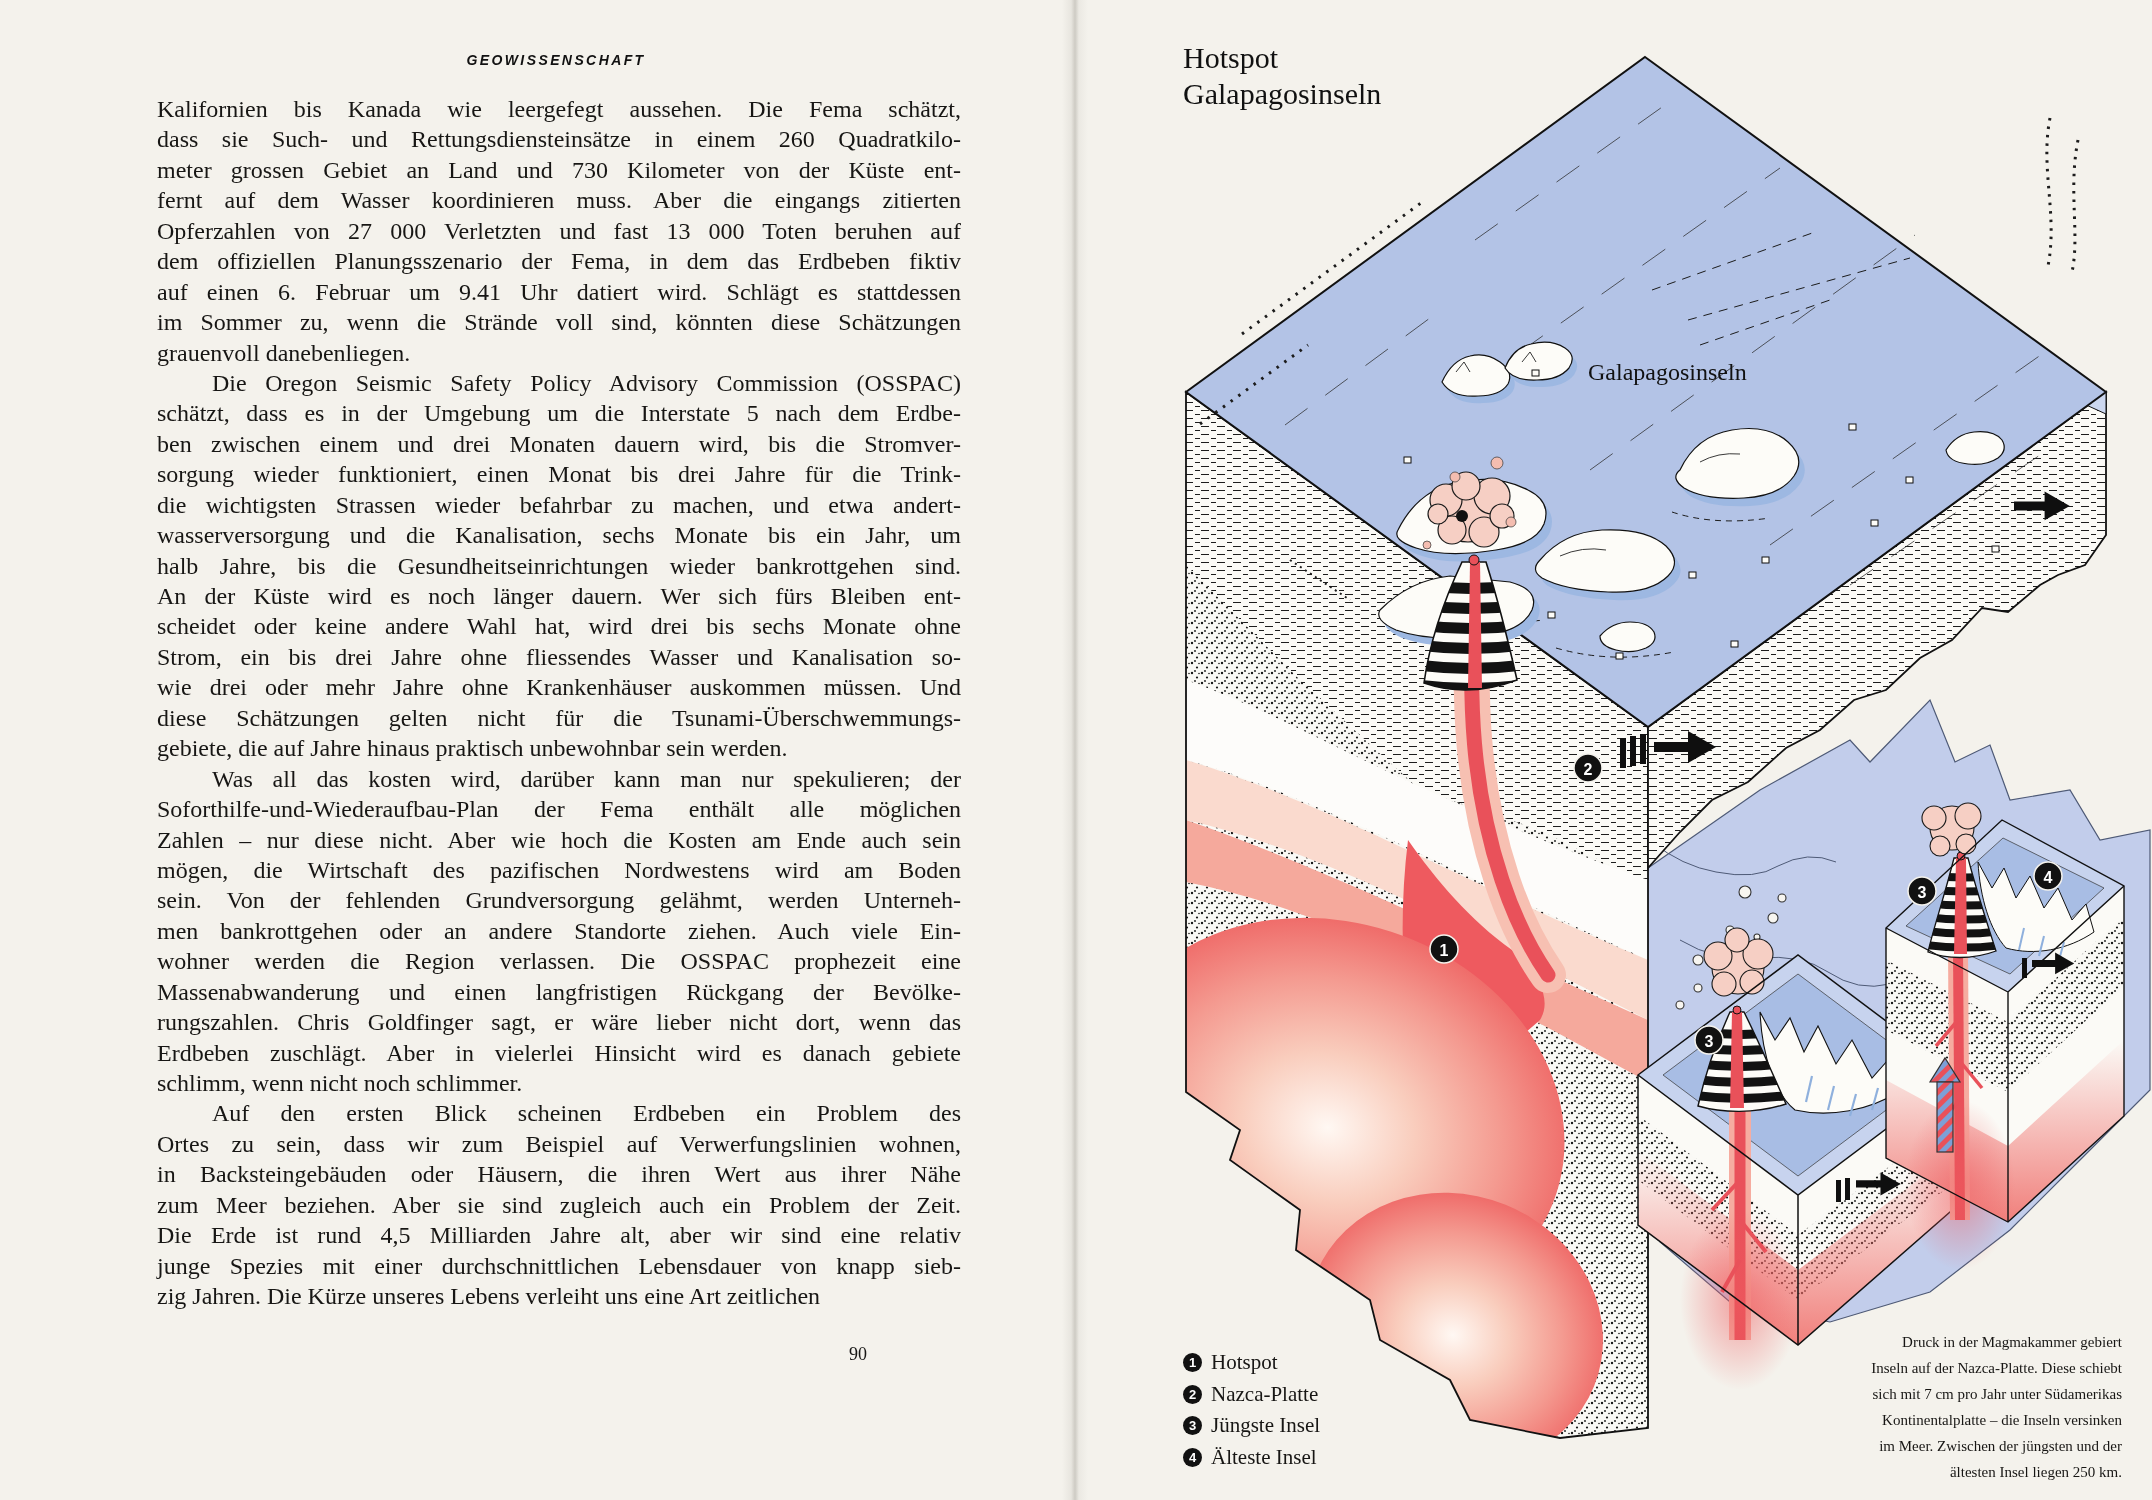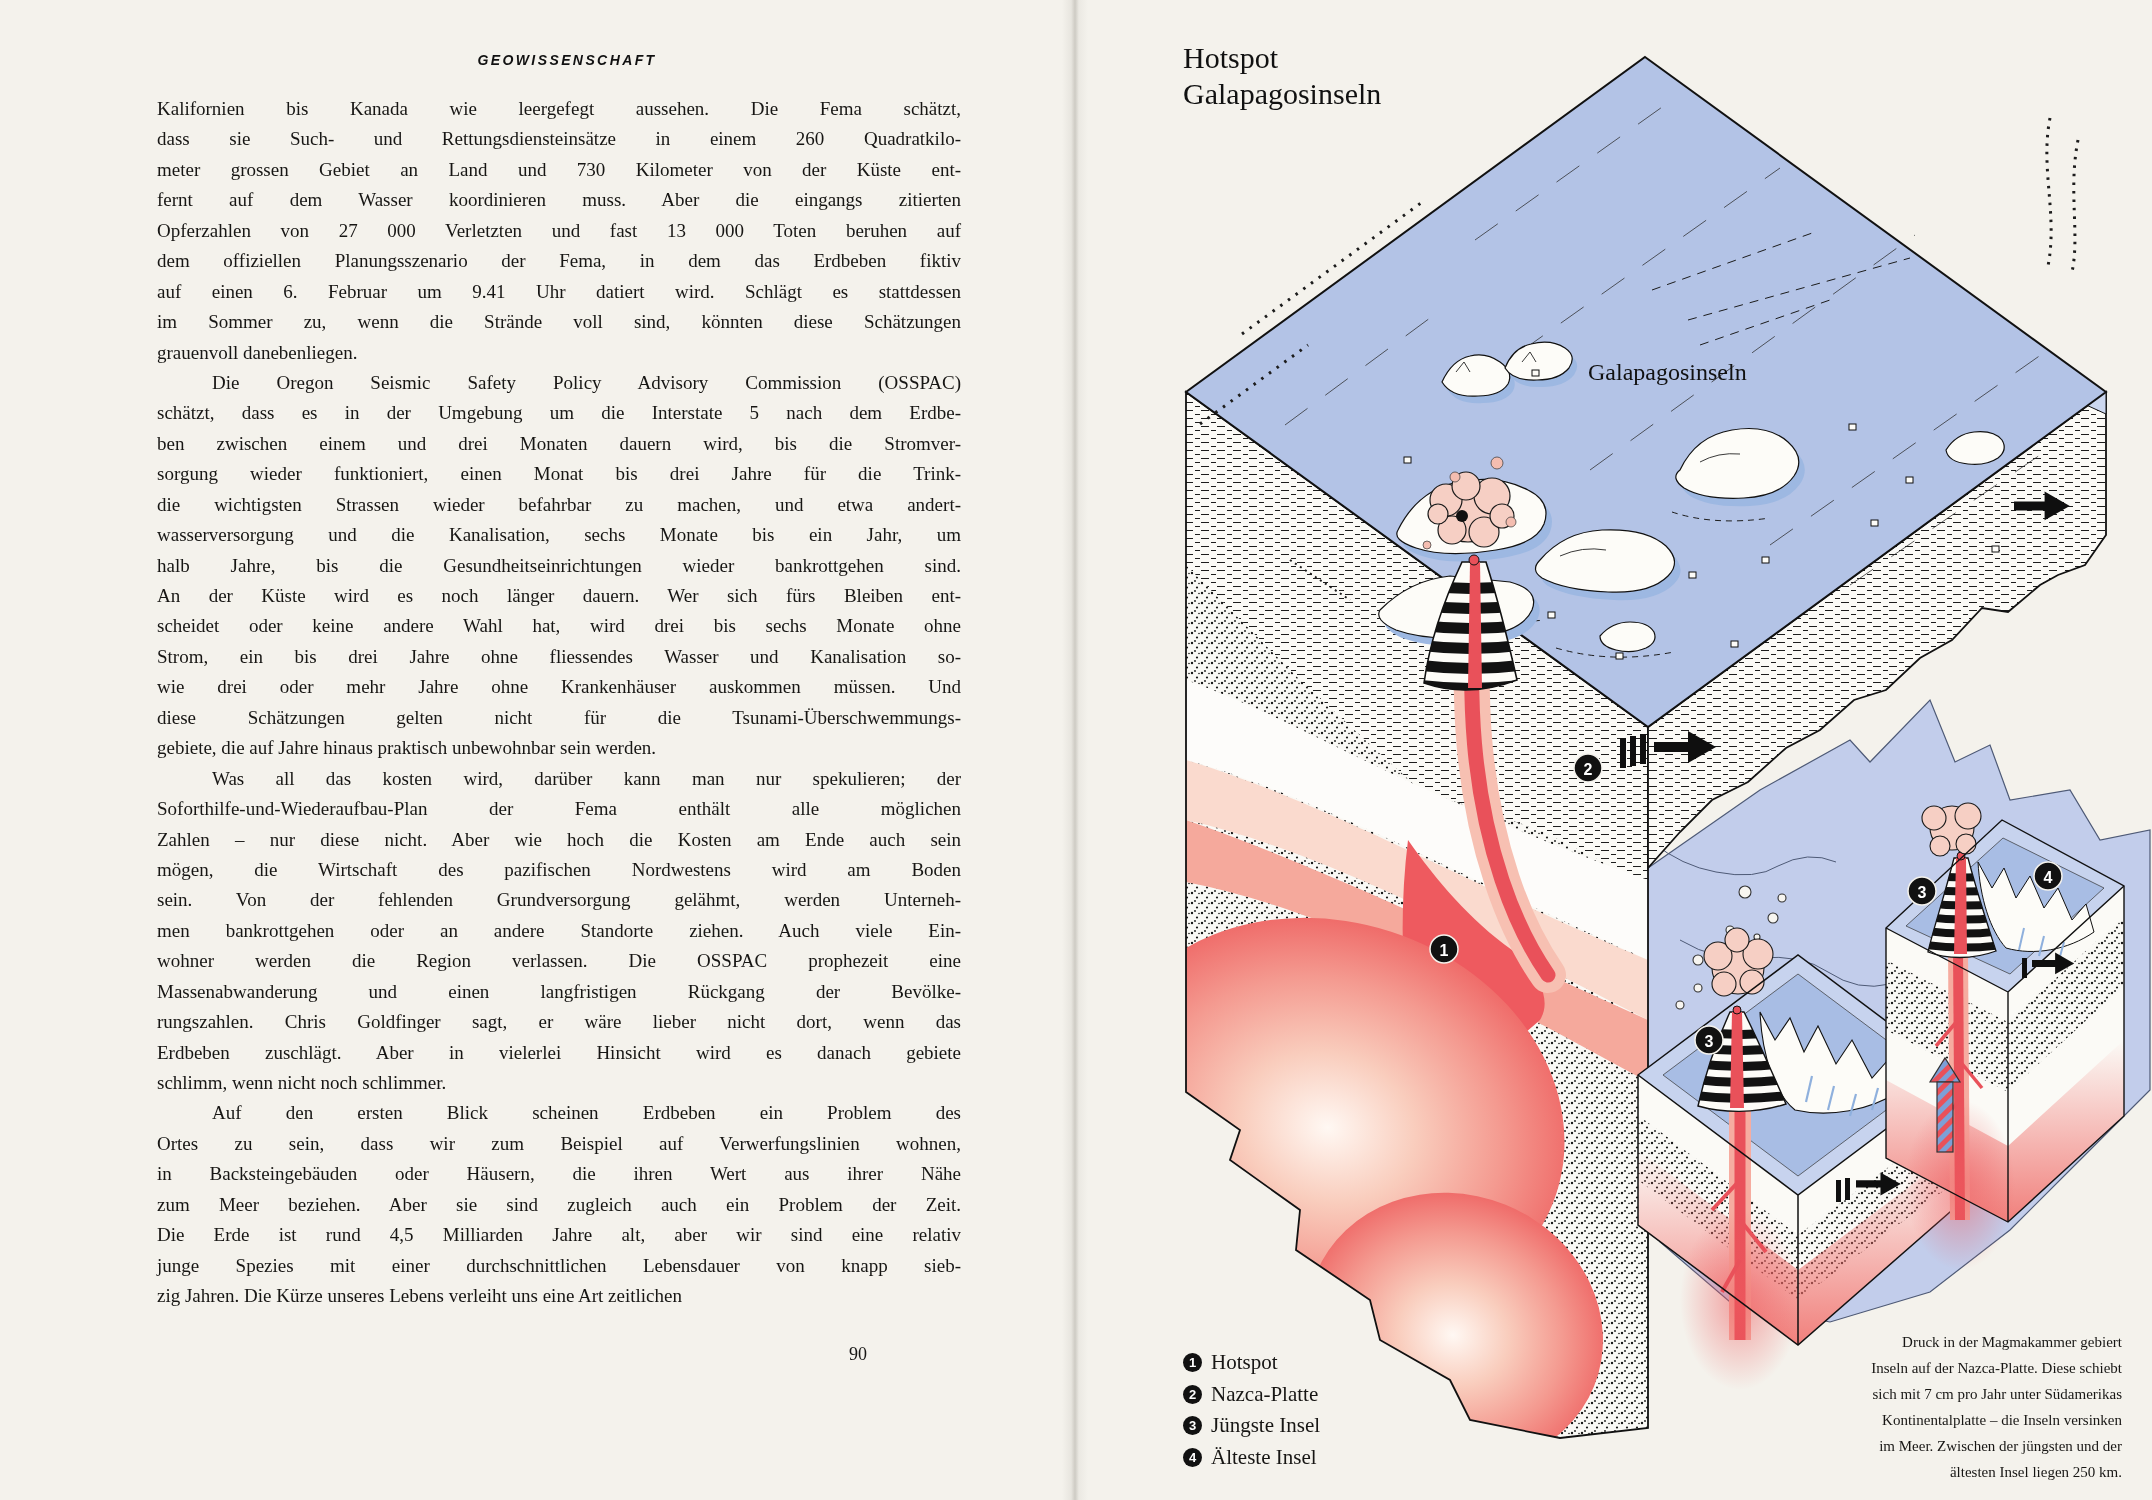--- a/index.html
+++ b/index.html
@@ -1,25 +1,25 @@
 <!DOCTYPE html>
 <html><head>
 <meta charset="utf-8">
 <style>
   html,body{margin:0;padding:0;background:#e8e6e0;}
   .spread{position:relative;width:2152px;height:1500px;background:#f4f2ec;overflow:hidden;
           font-family:"Liberation Serif",serif;color:#171614;}
   svg{font-family:"Liberation Serif",serif;}
   .gutter{position:absolute;left:1062px;top:0;width:26px;height:100%;
           background:linear-gradient(90deg,rgba(70,64,52,0) 0%,rgba(70,64,52,.07) 35%,rgba(70,64,52,.22) 50%,rgba(70,64,52,.05) 65%,rgba(70,64,52,0) 100%);}
-  .kicker{position:absolute;left:165px;top:52px;width:804px;text-align:center;
+  .kicker{position:absolute;left:154px;top:52px;width:804px;text-align:center;
           font-family:"Liberation Sans",sans-serif;font-weight:bold;font-style:italic;
           font-size:14px;letter-spacing:2.4px;color:#111;}
   .text-col{position:absolute;left:157px;top:94px;width:804px;}
-  .bodyline{font-size:19px;line-height:30.45px;height:30.45px;text-align:justify;text-align-last:justify;white-space:normal;}
+  .bodyline{font-size:24px;line-height:30.45px;height:30.45px;text-align:justify;text-align-last:justify;white-space:normal;}
   .bodyline.last{text-align-last:left;}
   .bodyline.indent{text-indent:55px;}
   .pagenum{position:absolute;left:157px;top:1344px;width:710px;text-align:right;font-size:18px;}
   .rtitle{position:absolute;left:1183px;top:40px;font-size:30px;line-height:36px;color:#111;}
   .legend{position:absolute;left:1183px;top:1350px;}
   .legend-row{display:flex;align-items:center;margin-bottom:6.5px;}
   .lnum{width:19px;height:19px;border-radius:50%;background:#111;color:#fff;
         font-family:"Liberation Sans",sans-serif;font-size:13px;font-weight:bold;
         display:inline-flex;align-items:center;justify-content:center;flex:0 0 19px;}
   .llabel{font-size:21px;margin-left:9px;}

